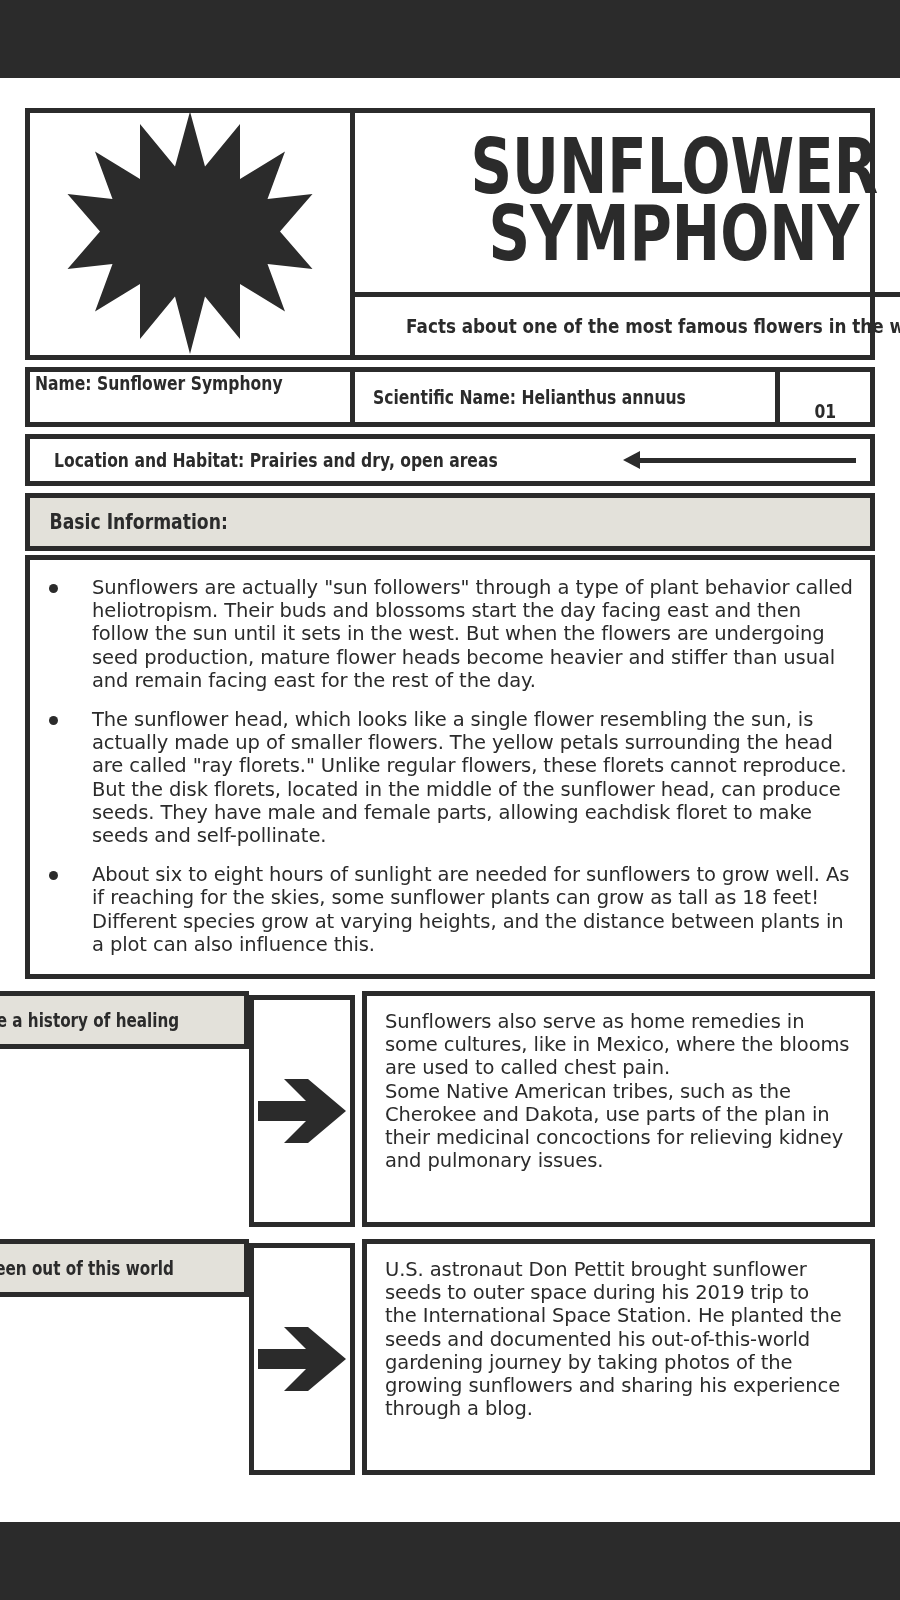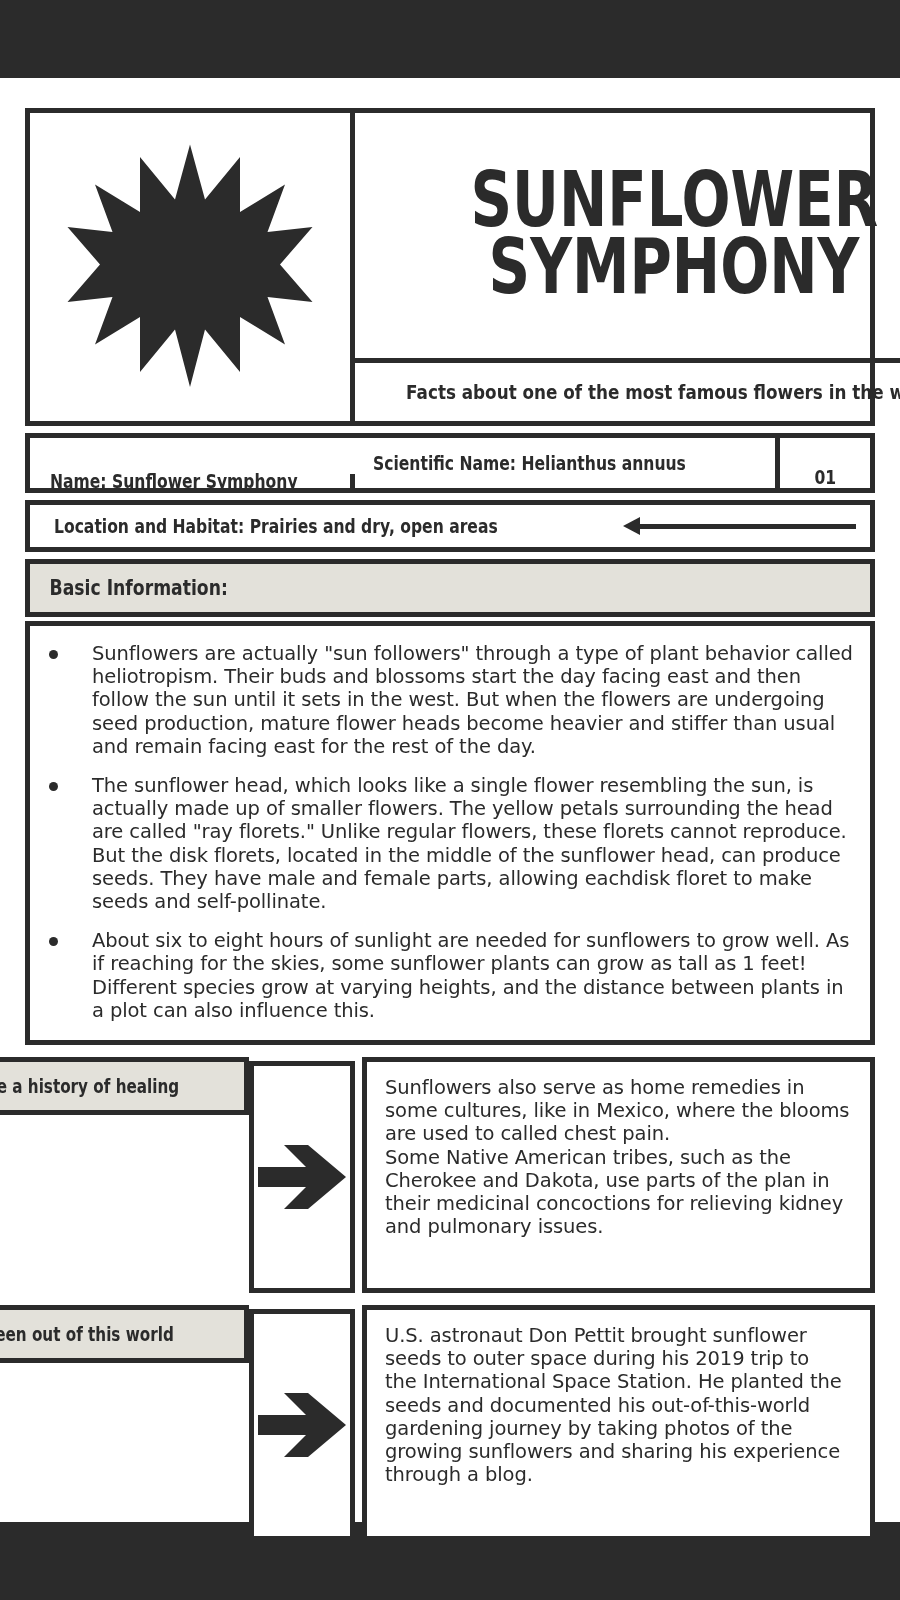--- a/index.html
+++ b/index.html
@@ -42,21 +42,21 @@
     top: 108px;
     width: 850px;
     height: 1382px;
     box-sizing: border-box;
   }
 
   
   .masthead {
     display: flex;
     width: 100%;
-    height: 318px;
+    height: 252px;
     box-sizing: border-box;
     border: 5px solid #2b2b2b;
     background: #fff;
   }
   .logo-cell {
     width: 325px;
     flex: 0 0 325px;
     border-right: 5px solid #2b2b2b;
     display: flex;
     align-items: center;
@@ -118,24 +118,23 @@
     margin-top: 7px;
     box-sizing: border-box;
     border: 5px solid #2b2b2b;
     background: #fff;
   }
   .meta-name {
     flex: 0 0 325px;
     width: 325px;
     border-right: 5px solid #2b2b2b;
     display: flex;
-    align-items: center;
-    box-sizing: border-box;
-    padding-left: 20px;
-    margin-top: 36px;
+    align-items: flex-start;
+    box-sizing: border-box;
+    padding-left: 5px;
   }
   .meta-sci {
     flex: 1 1 auto;
     border-right: 5px solid #2b2b2b;
     display: flex;
     align-items: center;
     box-sizing: border-box;
     padding-left: 18px;
   }
   .meta-num {
@@ -373,21 +372,21 @@
     </div>
 
     <div class="band">
       <span>Basic Information:</span>
     </div>
 
     <div class="bullets-box">
       <ul class="bullets">
         <li>Sunflowers are actually "sun followers" through a type of plant behavior called heliotropism. Their buds and blossoms start the day facing east and then follow the sun until it sets in the west. But when the flowers are undergoing seed production, mature flower heads become heavier and stiffer than usual and remain facing east for the rest of the day.</li>
         <li>The sunflower head, which looks like a single flower resembling the sun, is actually made up of smaller flowers. The yellow petals surrounding the head are called "ray florets." Unlike regular flowers, these florets cannot reproduce. But the disk florets, located in the middle of the sunflower head, can produce seeds. They have male and female parts, allowing eachdisk floret to make seeds and self-pollinate.</li>
-        <li>About six to eight hours of sunlight are needed for sunflowers to grow well. As if reaching for the skies, some sunflower plants can grow as tall as 1 feet! Different species grow at varying heights, and the distance between plants in a plot can also influence this.</li>
+        <li>About six to eight hours of sunlight are needed for sunflowers to grow well. As if reaching for the skies, some sunflower plants can grow as tall as 18 feet! Different species grow at varying heights, and the distance between plants in a plot can also influence this.</li>
       </ul>
     </div>
 
     <div class="fact">
       <div class="fact-left">
         <div class="fact-head">
           <span>They have a history of healing</span>
         </div>
         <div class="fact-icon">
           <span>

